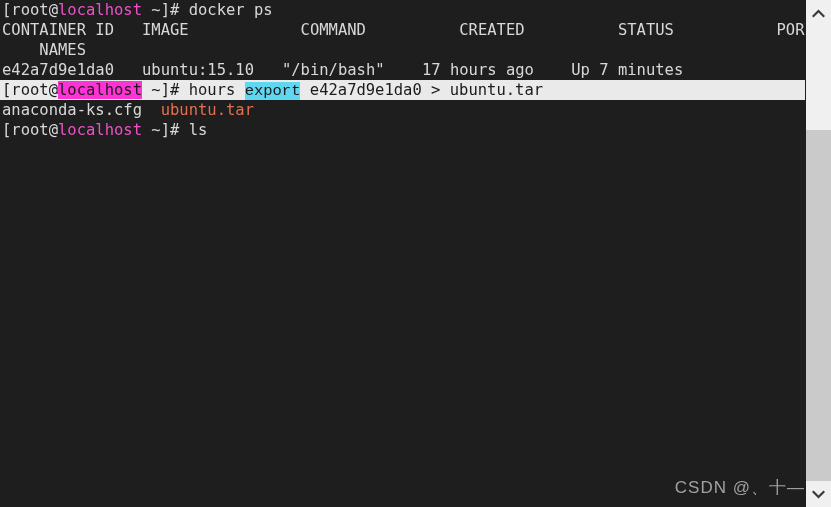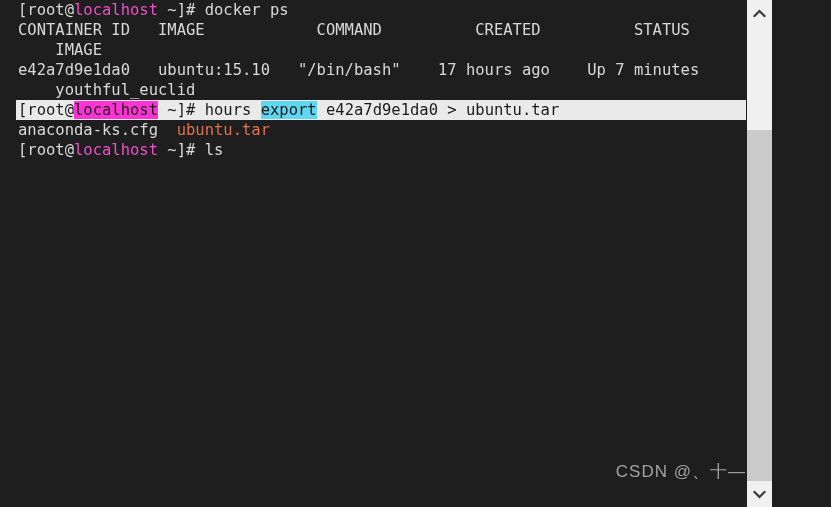--- a/index.html
+++ b/index.html
@@ -9,26 +9,25 @@
   }
   body {
     width: 831px;
     height: 507px;
     overflow: hidden;
     font-family: "DejaVu Sans Mono", "Liberation Mono", monospace;
   }
 
   #terminal-window {
     position: relative;
-    width: 756px;
+    width: 831px;
     height: 507px;
     background: #1e1e1e;
     display: flex;
     flex-direction: row;
-    margin-left: 16px;
   }
 
   #terminal-screen {
     position: relative;
     width: 806px;
     height: 507px;
     background: #1e1e1e;
     overflow: hidden;
     padding: 0;
   }
@@ -54,35 +53,36 @@
   .seg-file-archive { color: #e2704f; }
 
   .term-line.highlighted .seg-default { color: #1b1b1b; }
   .term-line.highlighted .seg-host {
     background: #ff33d5;
     color: #1b1b1b;
   }
   .term-line.highlighted .seg-keyword {
     background: #5fd7f0;
     color: #1b1b1b;
+    font-family: Liberation Mono, monospace;
   }
 
   .cursor-block {
     display: inline-block;
     width: 9px;
     height: 16px;
     vertical-align: -3px;
     background: #b6bac6;
   }
 
   
   #watermark {
     position: absolute;
     right: 0px;
-    bottom: 24px;
+    bottom: 8px;
     font-family: "Liberation Sans", sans-serif;
     font-size: 17px;
     color: #b9b9b9;
     opacity: 0.85;
     white-space: nowrap;
     letter-spacing: 1px;
   }
 
   
   #scrollbar {
@@ -120,23 +120,22 @@
 </style>
 </head>
 <body>
 
 <div id="terminal-window">
 
   <div id="terminal-screen">
     <div id="terminal-lines">
         <div class="term-line"><span class="seg-default">[root@</span><span class="seg-host">localhost</span><span class="seg-default"> ~]# docker ps</span></div>
         <div class="term-line"><span class="seg-default">CONTAINER ID   IMAGE            COMMAND          CREATED          STATUS           PORTS</span></div>
-        <div class="term-line"><span class="seg-default">    IMAGE</span></div>
+        <div class="term-line"><span class="seg-default">    NAMES</span></div>
         <div class="term-line"><span class="seg-default">e42a7d9e1da0   ubuntu:15.10   "/bin/bash"    17 hours ago    Up 7 minutes</span></div>
-        <div class="term-line"><span class="seg-default">    youthful_euclid</span></div>
         <div class="term-line highlighted"><span class="seg-default">[root@</span><span class="seg-host">localhost</span><span class="seg-default"> ~]# hours </span><span class="seg-keyword">export</span><span class="seg-default"> e42a7d9e1da0 &gt; ubuntu.tar</span></div>
         <div class="term-line"><span class="seg-default">anaconda-ks.cfg  </span><span class="seg-file-archive">ubuntu.tar</span></div>
         <div class="term-line"><span class="seg-default">[root@</span><span class="seg-host">localhost</span><span class="seg-default"> ~]# ls</span></div>
       </div>
     <div id="watermark">CSDN @、十—</div>
   </div>
 
   <div id="scrollbar">
     <div class="sb-button">
       <svg class="sb-arrow" width="13" height="9" viewBox="0 0 13 9">

